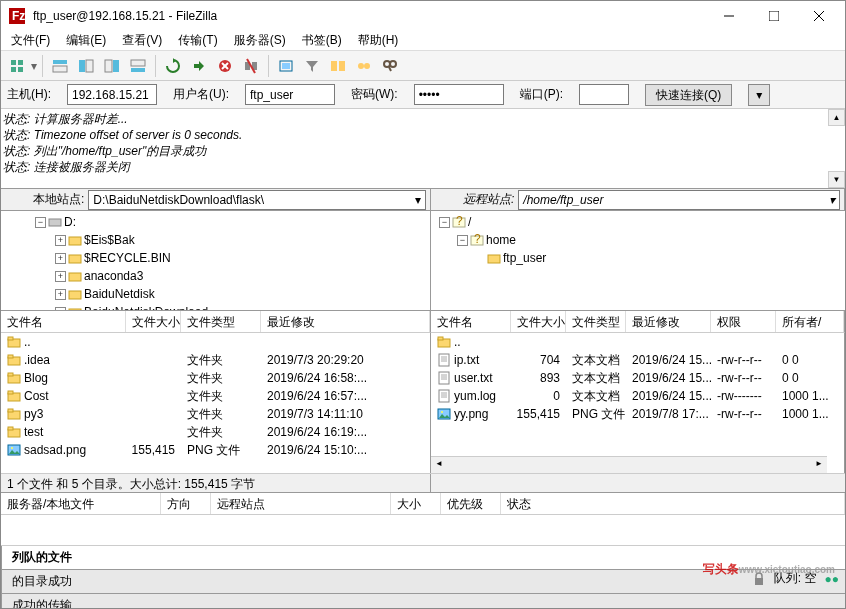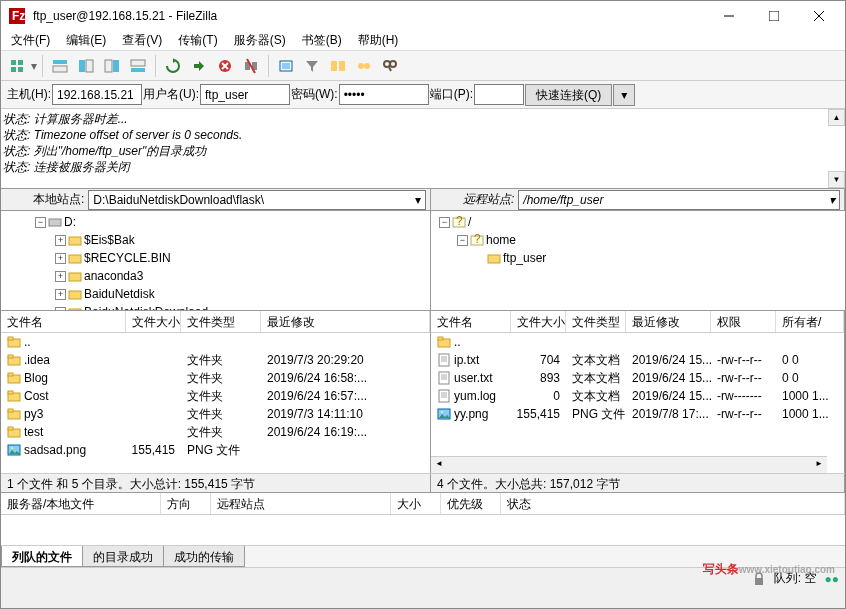--- a/index.html
+++ b/index.html
@@ -7,21 +7,21 @@
 .titlebar { height: 30px; background: #fff; display: flex; align-items: center; padding: 0 4px; }
 .titlebar .icon { width: 16px; height: 16px; margin: 0 4px; }
 .titlebar .title { flex: 1; padding-left: 4px; color: #000; }
 .win-controls { display: flex; }
 .win-btn { width: 45px; height: 29px; display: flex; align-items: center; justify-content: center; color: #333; }
 .menubar { height: 20px; background: #fff; display: flex; align-items: center; padding: 0 4px; gap: 4px; border-bottom: 1px solid #ddd; }
 .menubar span { padding: 2px 6px; cursor: default; }
 .toolbar { height: 30px; background: #f5f5f5; display: flex; align-items: center; padding: 2px 4px; gap: 2px; border-bottom: 1px solid #ccc; }
 .tb-btn { width: 24px; height: 24px; display: flex; align-items: center; justify-content: center; border: 1px solid transparent; }
 .tb-sep { width: 1px; height: 22px; background: #ccc; margin: 0 3px; }
-.connbar { height: 28px; background: #f5f5f5; display: flex; align-items: center; padding: 2px 6px; gap: 1px; border-bottom: 1px solid #ccc; }
+.connbar { height: 28px; background: #f5f5f5; display: flex; align-items: center; padding: 2px 6px; gap: 16px; border-bottom: 1px solid #ccc; }
 .connbar label { white-space: nowrap; }
 .connbar input { border: 1px solid #7a7a7a; padding: 2px 4px; height: 21px; background: #fff; }
 .connbar button { border: 1px solid #888; padding: 2px 10px; background: #e1e1e1; height: 22px; }
 .log { height: 80px; background: #fff; overflow-y: auto; border-bottom: 1px solid #999; padding: 2px; position: relative; font-style: italic; }
 .log-line { line-height: 16px; white-space: nowrap; }
 .pathbar-row { display: flex; height: 22px; border-bottom: 1px solid #999; }
 .pathbar { display: flex; align-items: center; padding: 0 4px; border-right: 1px solid #999; }
 .pathbar.left { width: 430px; }
 .pathbar.right { flex: 1; font-style: italic; }
 .pathbar label { margin-right: 4px; margin-left: 28px; }
@@ -43,21 +43,21 @@
 .flist.left { width: 430px; }
 .flist.right { flex: 1; }
 .frow { display: flex; height: 18px; align-items: center; }
 .fcell { padding: 0 6px; white-space: nowrap; overflow: hidden; display: flex; align-items: center; gap: 3px; }
 .status-row { display: flex; height: 20px; border-top: 1px solid #ccc; border-bottom: 1px solid #999; }
 .status-cell { padding: 2px 6px; border-right: 1px solid #999; }
 .status-cell.left { width: 430px; }
 .status-cell.right { flex: 1; }
 .queue-hdr { height: 22px; background: #fff; display: flex; border-bottom: 1px solid #ccc; }
 .queue-body { height: 30px; background: #fff; }
-.tabs { display: flex; height: 22px; background: #f5f5f5; border-top: 1px solid #ccc; }
+.tabs { display: flex; height: 22px; background: #f5f5f5; border-top: 1px solid #ccc; flex-direction: column; }
 .tab { padding: 3px 10px; border: 1px solid #999; border-top: none; background: #e8e8e8; margin-right: -1px; }
 .tab.active { background: #fff; font-weight: bold; }
 .statusbar { height: 22px; background: #f0f0f0; border-top: 1px solid #ccc; display: flex; justify-content: flex-end; align-items: center; padding: 0 6px; gap: 8px; }
 .file-ico { width: 14px; height: 14px; display: inline-block; }
 .watermark { position: absolute; right: 10px; bottom: 30px; font-size: 16px; font-weight: bold; opacity: 0.8; }
 .watermark .cn { color: #c00; }
 .watermark .url { color: #999; font-size: 10px; }
 .scroll-btn { position: absolute; right: 0; width: 17px; height: 17px; background: #f0f0f0; border: 1px solid #ccc; display: flex; align-items: center; justify-content: center; font-size: 8px; }
 </style>
 </head>
@@ -398,20 +398,21 @@
      <div class="fcell" style="width:125px">
           <svg class="file-ico">
             <rect x="1" y="2" width="12" height="10" fill="#8cf" stroke="#069"></rect>
             <circle cx="5" cy="5" r="1" fill="#ff5"></circle>
             <path d="M2 11 L5 7 L8 10 L10 8 L13 11 Z" fill="#396"></path>
           </svg>
           <span>sadsad.png</span>
         </div>
      <div class="fcell" style="width:55px;justify-content:flex-end">155,415</div>
      <div class="fcell" style="width:80px">PNG 文件</div>
+     <div class="fcell" style="flex:1">2019/6/24 15:10:...</div>
    </div>
     </div>
   <div class="flist right" id="remote-list">
     <div class="frow">
         <div class="fcell" style="width:80px">
           <svg class="file-ico">
             <rect x="1" y="4" width="12" height="8" fill="#fcd76f" stroke="#c9a227"></rect>
             <rect x="1" y="2" width="5" height="3" fill="#fcd76f" stroke="#c9a227"></rect>
           </svg>
           <span>..</span>
@@ -487,21 +488,20 @@
       </div>
       <div style="position:absolute;bottom:0;left:0;right:17px;height:17px;background:#f0f0f0;border-top:1px solid #ccc;display:flex;justify-content:space-between">
         <span style="padding:2px 4px;font-size:8px">◄</span>
         <span style="padding:2px 4px;font-size:8px">►</span>
       </div>
   </div>
 </div>
 
 <div class="status-row">
   <div class="status-cell left">1 个文件 和 5 个目录。大小总计: 155,415 字节</div>
-  <div class="status-cell right">4 个文件。大小总共: 157,012 字节</div>
 </div>
 
 <div class="queue-hdr">
   <div class="hcol" style="width:160px">服务器/本地文件</div>
   <div class="hcol" style="width:50px">方向</div>
   <div class="hcol" style="width:180px">远程站点</div>
   <div class="hcol" style="width:50px">大小</div>
   <div class="hcol" style="width:60px">优先级</div>
   <div class="hcol" style="flex:1">状态</div>
 </div>

